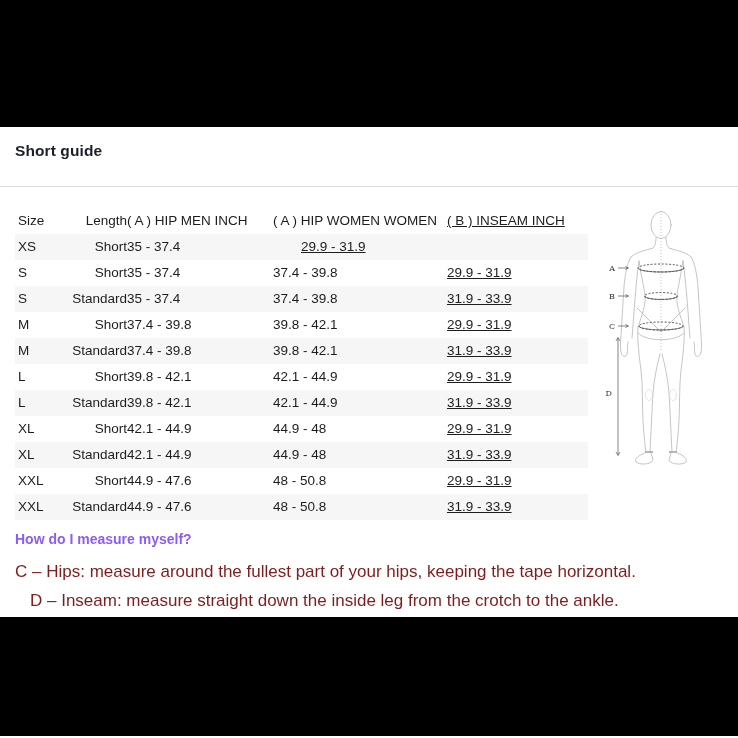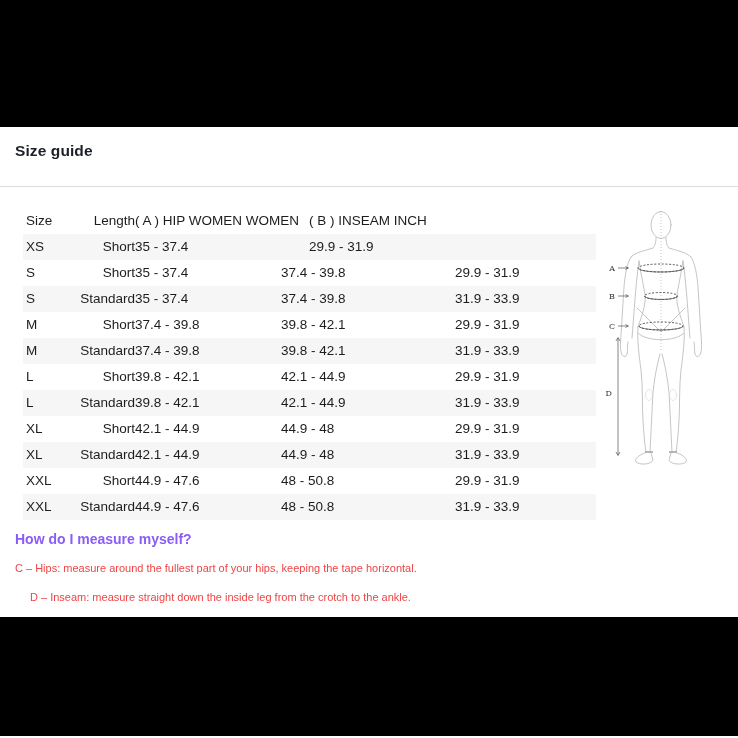--- a/index.html
+++ b/index.html
@@ -12,59 +12,60 @@
   .letterbox { position:absolute; left:0; width:738px; background:#000; }
   .letterbox.top { top:0; height:127px; }
   .letterbox.bottom { top:617px; height:119px; }
 
   .page-title {
     position:absolute; left:15px; top:142px;
     font-size:15.5px; font-weight:600; color:#1c2026; letter-spacing:.1px;
   }
   .divider { position:absolute; left:0; top:186px; width:738px; height:1px; background:#dcdcdc; }
 
-  .size-table { position:absolute; left:23px; top:208px; width:573px; font-size:13.5px; }
+  .size-table { position:absolute; left:15px; top:208px; width:573px; font-size:13.5px; }
   .thead, .trow { display:flex; height:26px; line-height:26px; white-space:nowrap; }
   .trow:nth-child(odd) { background:#f6f6f6; }
   .tcell { overflow:hidden; }
   .c0 { width:40px;  padding-left:3px; box-sizing:border-box; }
   .c1 { width:72px;text-align:right; }
   .c2 { width:146px; }
   .c3 { width:174px; }
-  .c4 { width:141px; }
+  .c4 { width:141px;text-decoration:underline; }
 
   .figure-wrap { position:absolute; left:596px; top:205px; width:120px; height:265px; }
 
   .measure-heading {
     position:absolute; left:15px; top:531px;
     font-size:14px; font-weight:700; color:#8b5cf6;
   }
-  .instruction { position:absolute; left:15px; font-size:11px; color:#ef4444; white-space:nowrap; }
+  .instruction { position:absolute; left:15px; font-size:17px; color:#7f1d1d; white-space:nowrap; }
   .instruction.line-c { top:562px; }
   .instruction.line-d { top:591px;margin-left:15px; }
 
   svg text.diag-label {
     font-family:"DejaVu Serif","Liberation Serif",serif;
     font-size:8px; fill:#333;
   }
 </style>
 </head>
 <body>
 
 <div class="stage">
 
   <div class="letterbox top"></div>
 
-  <div class="page-title">Size guide</div>
+  <div class="page-title">Short guide</div>
   <div class="divider"></div>
 
   <div class="size-table">
     <div class="thead">
       <div class="tcell c0">Size</div>
       <div class="tcell c1">Length</div>
+      <div class="tcell c2">( A ) HIP MEN INCH</div>
       <div class="tcell c3">( A ) HIP WOMEN WOMEN</div>
       <div class="tcell c4">( B ) INSEAM INCH</div>
     </div>
     <div>
         <div class="trow">
           <div class="tcell c0">XS</div>
           <div class="tcell c1">Short</div>
           <div class="tcell c3">35 - 37.4</div>
           <div class="tcell c4">29.9 - 31.9</div>
         </div>

